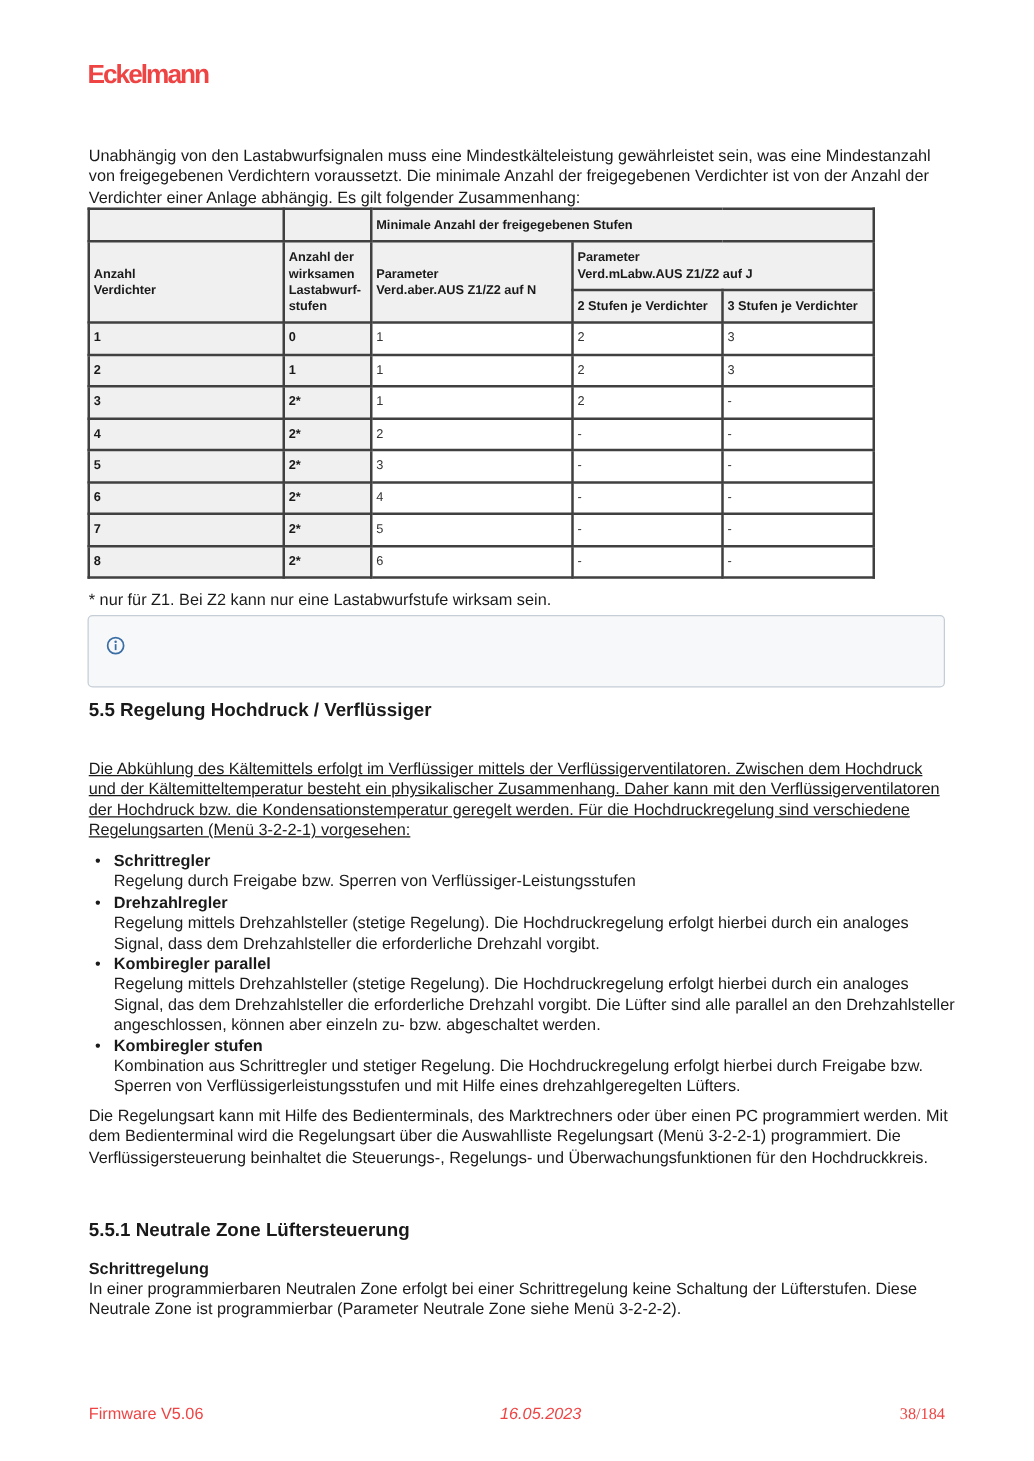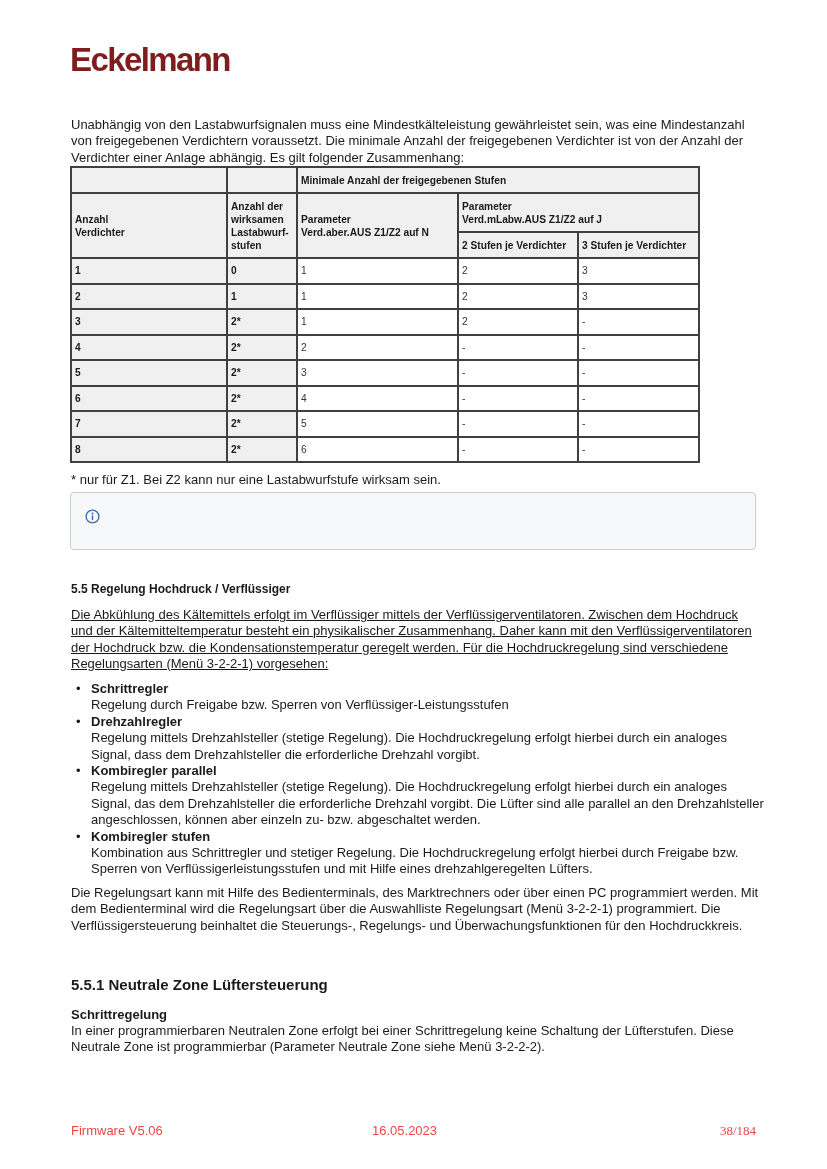--- a/index.html
+++ b/index.html
@@ -7,22 +7,22 @@
     body {
       position: relative;
       font-family: "Liberation Sans", sans-serif;
       color: #1a1a1a;
       font-size: 13px;
       line-height: 16.4px;
     }
     .logo {
       position: absolute; left: 70px; top: 44px;
       font-family: "Liberation Sans", sans-serif;
-      font-weight: bold; font-size: 33px; letter-spacing: -1.6px;
-      color: #7f1d1d; line-height: 32px;
+      font-weight: bold; font-size: 21px; letter-spacing: -1.6px;
+      color: #ef4444; line-height: 32px;
     }
     .intro {
       position: absolute; left: 71px; top: 117px; width: 690px;
     }
     table.data {
       position: absolute; left: 70px; top: 166px;
       border-collapse: collapse; table-layout: fixed;
       width: 628px;
       font-size: 10.2px; line-height: 13px;
     }
@@ -50,22 +50,22 @@
       border: 1.5px solid #c5cdd6; border-radius: 4px; background: #f7f8fa;
     }
     .note .icon {
       position: absolute; left: 14px; top: 16px; width: 15px; height: 15px;
     }
     .note .txt {
       position: absolute; left: 41px; top: 13px; width: 640px;
     }
 
     h2 {
-      position: absolute; left: 71px; top: 580px;
-      font-size: 12px; font-weight: bold; line-height: 18px;
+      position: absolute; left: 71px; top: 560px;
+      font-size: 15px; font-weight: bold; line-height: 18px;
     }
     h3 {
       position: absolute; left: 71px; top: 976px;
       font-size: 15px; font-weight: bold; line-height: 18px;
     }
     .sec-para { position: absolute; left: 71px; width: 690px; }
     .p1 { top: 607px; text-decoration: underline; }
     .p2 { top: 885px; }
 
     ul.types {
@@ -75,21 +75,21 @@
     ul.types li { position: relative; padding-left: 15px; }
     ul.types li .bullet { position: absolute; left: 0; top: 0; }
     ul.types li .term { font-weight: bold; display: block; }
     ul.types li .desc { display: block; }
 
     .subhead { position: absolute; left: 71px; top: 1007px; font-weight: bold; }
     .p3 { position: absolute; left: 71px; top: 1023px; width: 690px; }
 
     .footer { position: absolute; top: 1123px; font-size: 13px; color: #ef4444; }
     .f-left { left: 71px; }
-    .f-mid { left: 372px; }
+    .f-mid { left: 400px; font-style: italic; }
     .f-right { right: 71px; font-family: Liberation Serif, serif; }
     b { font-weight: bold; }
   </style>
 </head>
 <body>
 
 <div class="logo">Eckelmann</div>
 
 <p class="intro">Unabhängig von den Lastabwurfsignalen muss eine Mindestkälteleistung gewährleistet sein, was eine Mindestanzahl von freigegebenen Verdichtern voraussetzt. Die minimale Anzahl der freigegebenen Verdichter ist von der Anzahl der Verdichter einer Anlage abhängig. Es gilt folgender Zusammenhang:</p>
 

